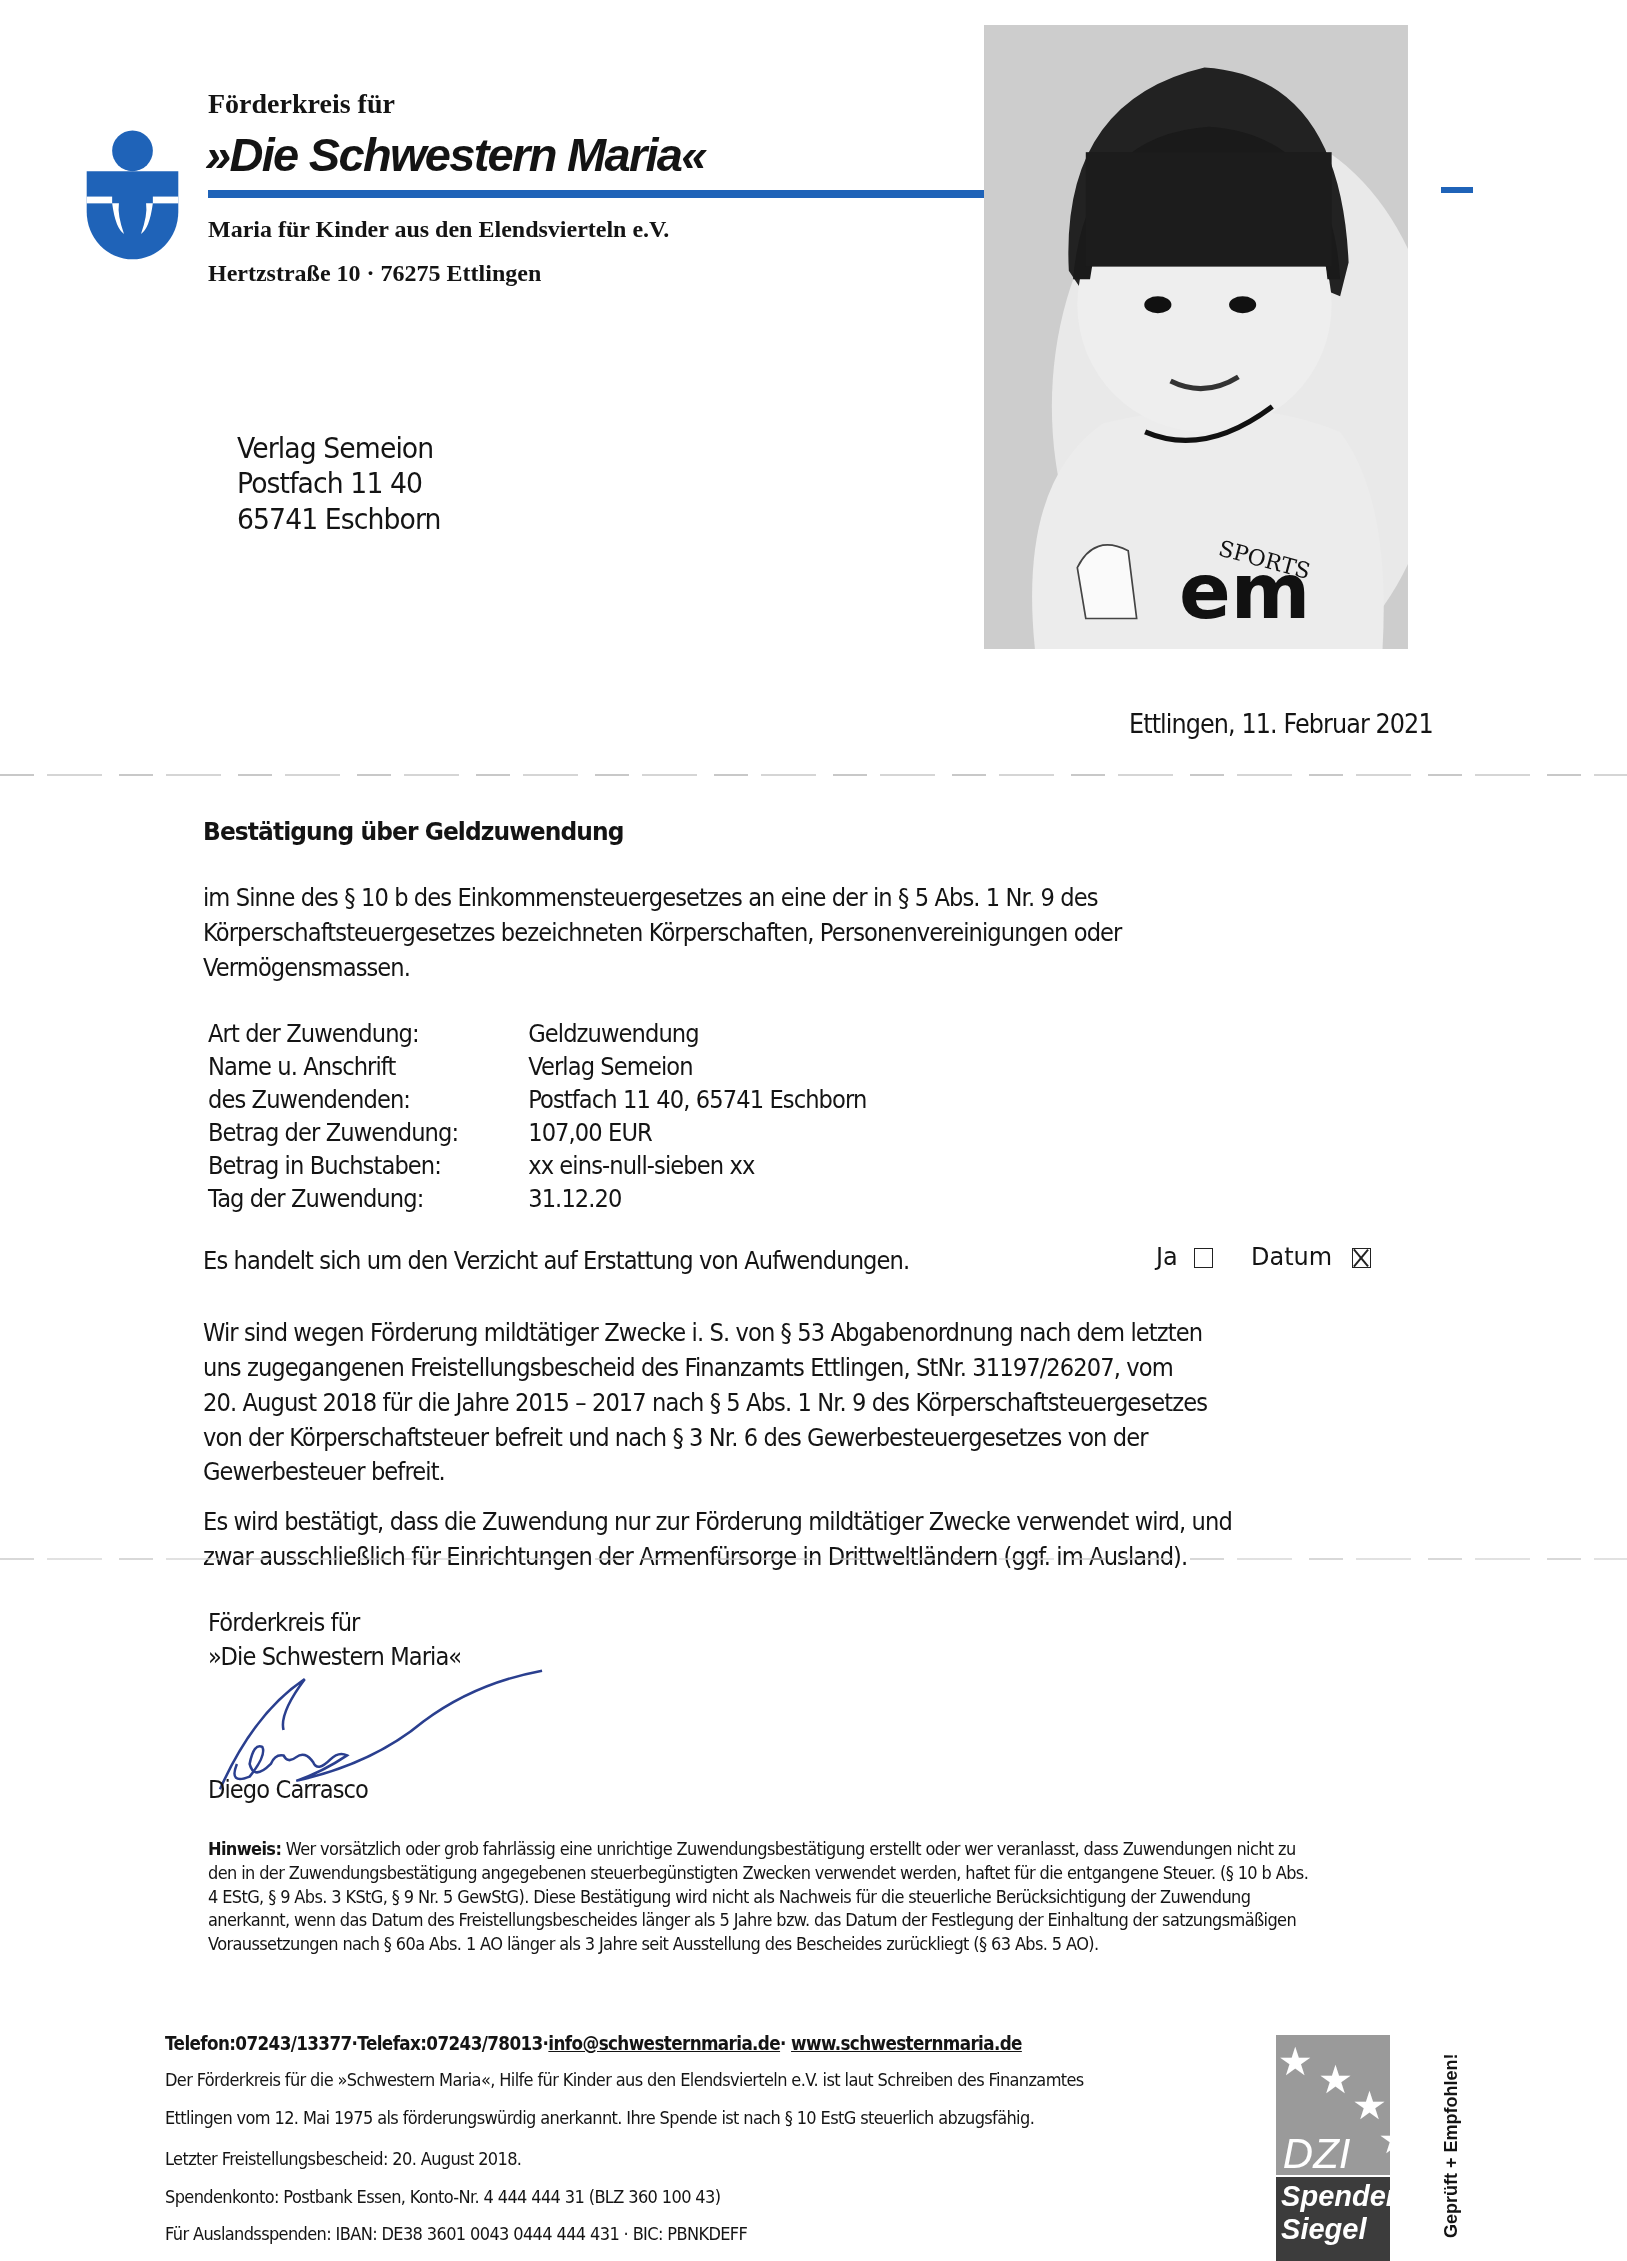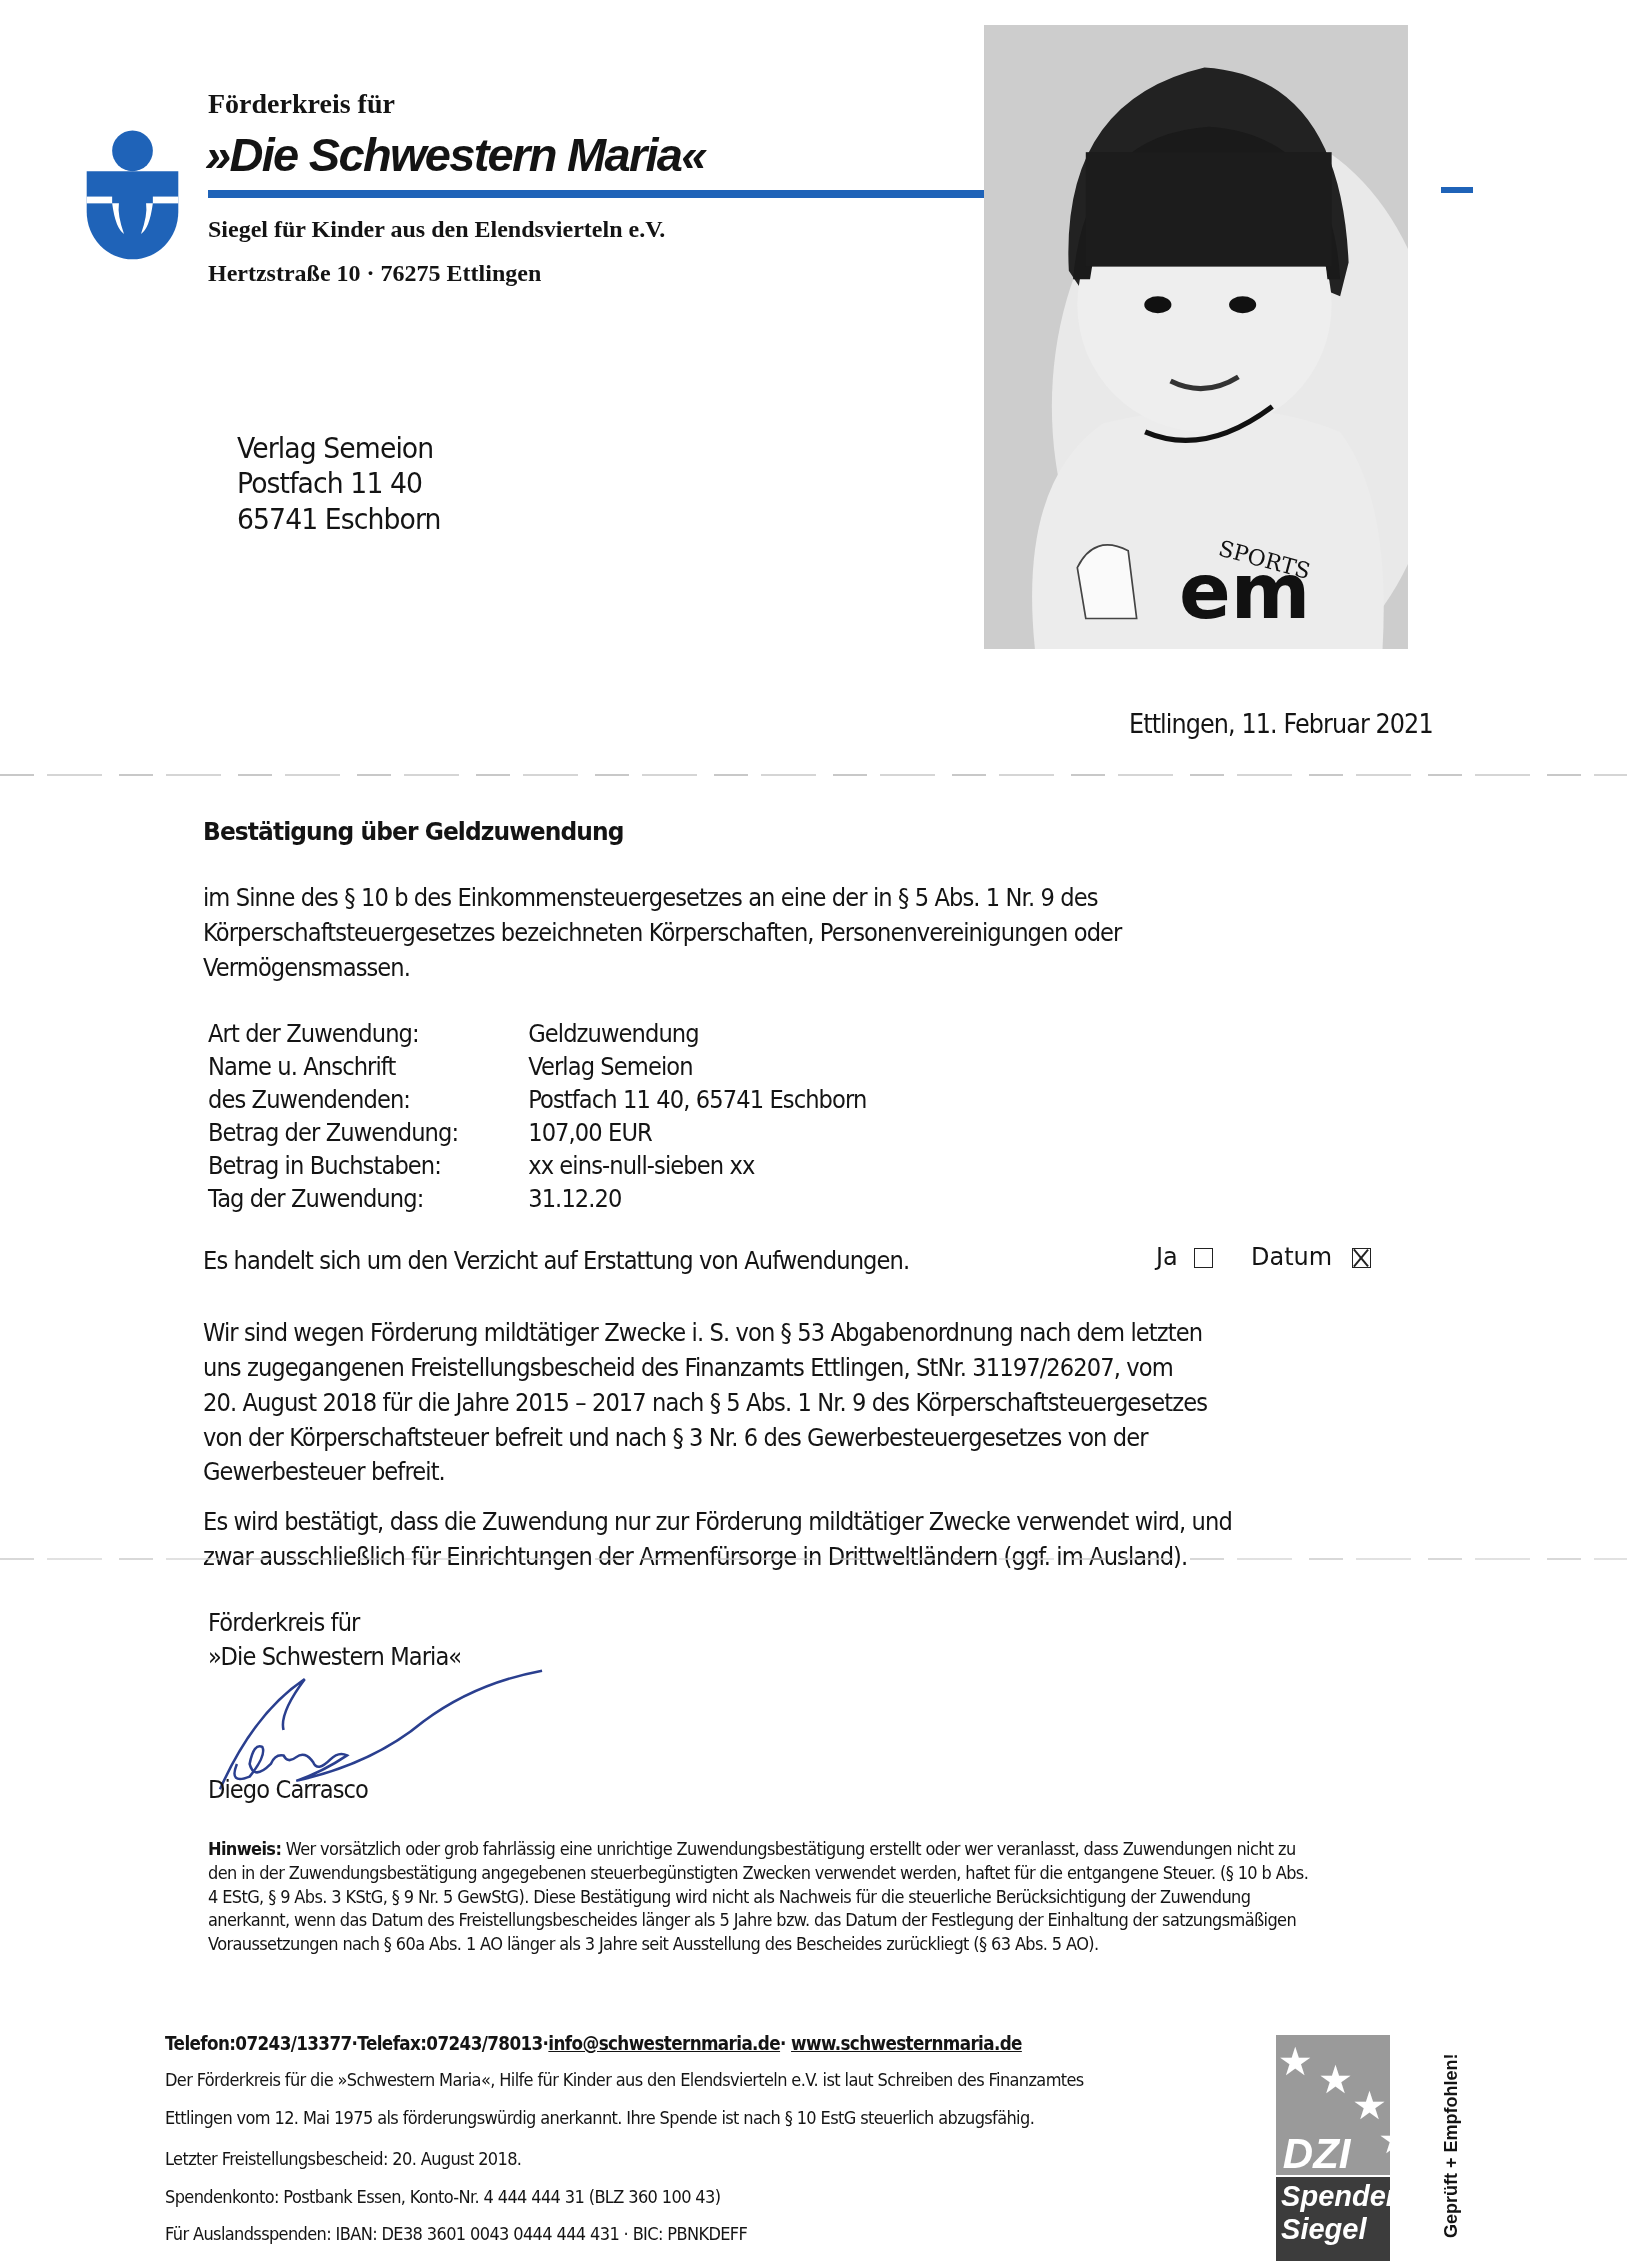--- a/index.html
+++ b/index.html
@@ -37,21 +37,21 @@
     <rect x="2" y="82" width="30" height="8" fill="#fff"></rect>
     <rect x="80" y="82" width="30" height="8" fill="#fff"></rect>
     <path d="M32 90 Q36 120 46 126 Q38 104 40 90 Z" fill="#fff"></path>
     <path d="M80 90 Q76 120 66 126 Q74 104 72 90 Z" fill="#fff"></path>
   </svg>
 </div>
 <div class="abs serif" style="left:208px;top:88px;font-size:28px;">Förderkreis für</div>
 <div class="abs brand" style="left:205px;top:127px;font-size:47px;">»Die Schwestern Maria«</div>
 <div class="blue" style="position:absolute;left:208px;top:190px;width:776px;height:7.6px;"></div>
 <div class="blue" style="position:absolute;left:1441px;top:187px;width:32px;height:6px;"></div>
-<div class="abs serif" style="left:208px;top:216px;font-size:24px;">Siegel für Kinder aus den Elendsvierteln e.V.</div>
+<div class="abs serif" style="left:208px;top:216px;font-size:24px;">Maria für Kinder aus den Elendsvierteln e.V.</div>
 <div class="abs serif" style="left:208px;top:260px;font-size:24px;">Hertzstraße 10 · 76275 Ettlingen</div>
 
 <div class="photo">
   <svg width="424" height="624" viewBox="0 0 500 736">
     <rect width="500" height="736" fill="#cdcdcd"></rect>
     <ellipse cx="310" cy="450" rx="230" ry="330" fill="#e9e9e9"></ellipse>
     <path d="M60 736 Q40 540 140 470 Q300 430 420 480 Q480 560 470 736 Z" fill="#ececec"></path>
     <path d="M100 290 Q90 90 260 50 Q420 60 430 280 L420 320 Q260 250 120 320 Z" fill="#222"></path>
     <ellipse cx="260" cy="330" rx="150" ry="150" fill="#eeeeee"></ellipse>
     <path d="M105 300 Q120 130 265 120 Q410 130 420 300 L405 300 Q395 170 265 175 Q140 180 125 300 Z" fill="#1a1a1a"></path>
@@ -151,21 +151,21 @@
 <div class="abs small" style="left:165px;top:2148px;">Letzter Freistellungsbescheid: 20. August 2018.</div>
 <div class="abs small" style="left:165px;top:2186px;">Spendenkonto: Postbank Essen, Konto-Nr. 4 444 444 31 (BLZ 360 100 43)</div>
 <div class="abs small" style="left:165px;top:2223px;">Für Auslandsspenden: IBAN: DE38 3601 0043 0444 444 431 · BIC: PBNKDEFF</div>
 
 <div class="seal">
   <div class="seal-top">
     <span class="star" style="left:1.7px;top:6.8px;">★</span>
     <span class="star" style="left:42px;top:25.4px;">★</span>
     <span class="star" style="left:76px;top:51px;">★</span>
     <span class="star" style="left:102px;top:85px;">★</span>
-    <span style="position:absolute;left:6.8px;top:95px;font-family:'Liberation Sans',sans-serif;font-weight:bold;font-style:italic;font-size:42px;color:#fff;">DZI</span>
+    <span style="position:absolute;left:6.8px;top:95px;font-family:'Liberation Sans',sans-serif;font-weight:normal;font-style:italic;font-size:42px;color:#fff;">DZI</span>
   </div>
   <div class="seal-bot">
     <div style="position:absolute;left:5.1px;top:3.4px;font-family:'Liberation Sans',sans-serif;font-weight:bold;font-style:italic;font-size:29px;color:#fff;">Spenden</div>
     <div style="position:absolute;left:5.1px;top:36px;font-family:'Liberation Sans',sans-serif;font-weight:bold;font-style:italic;font-size:29px;color:#fff;">Siegel</div>
   </div>
 </div>
 <div class="abs" style="left:1441px;top:2238px;font-family:'Liberation Sans',sans-serif;font-weight:bold;font-size:18px;transform:rotate(-90deg);transform-origin:left top;">Geprüft + Empfohlen!</div>
 
 
 </body></html>

